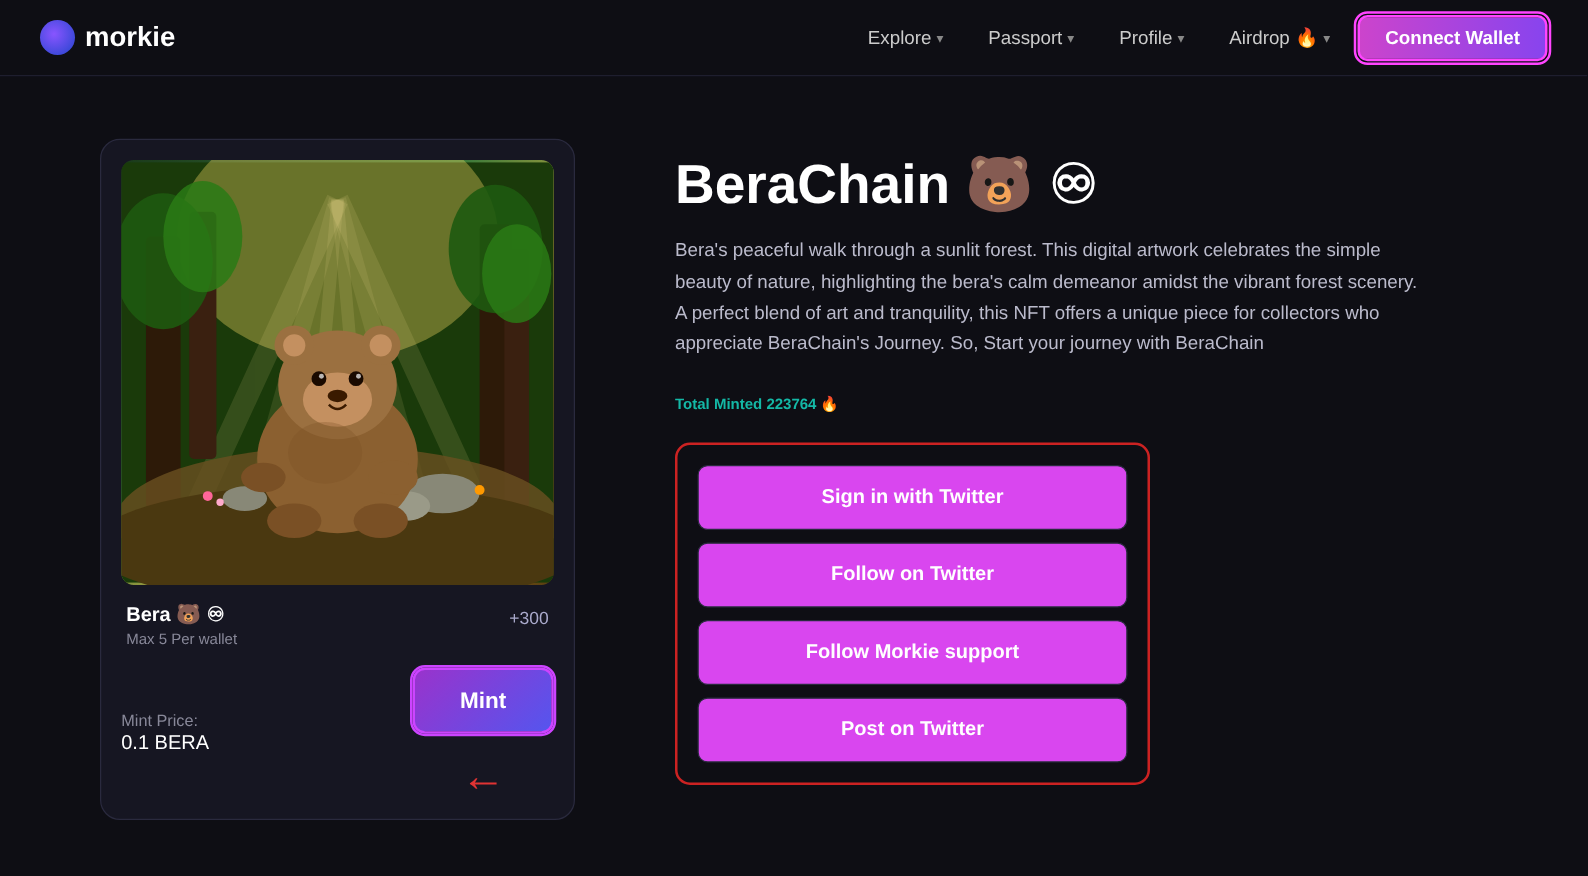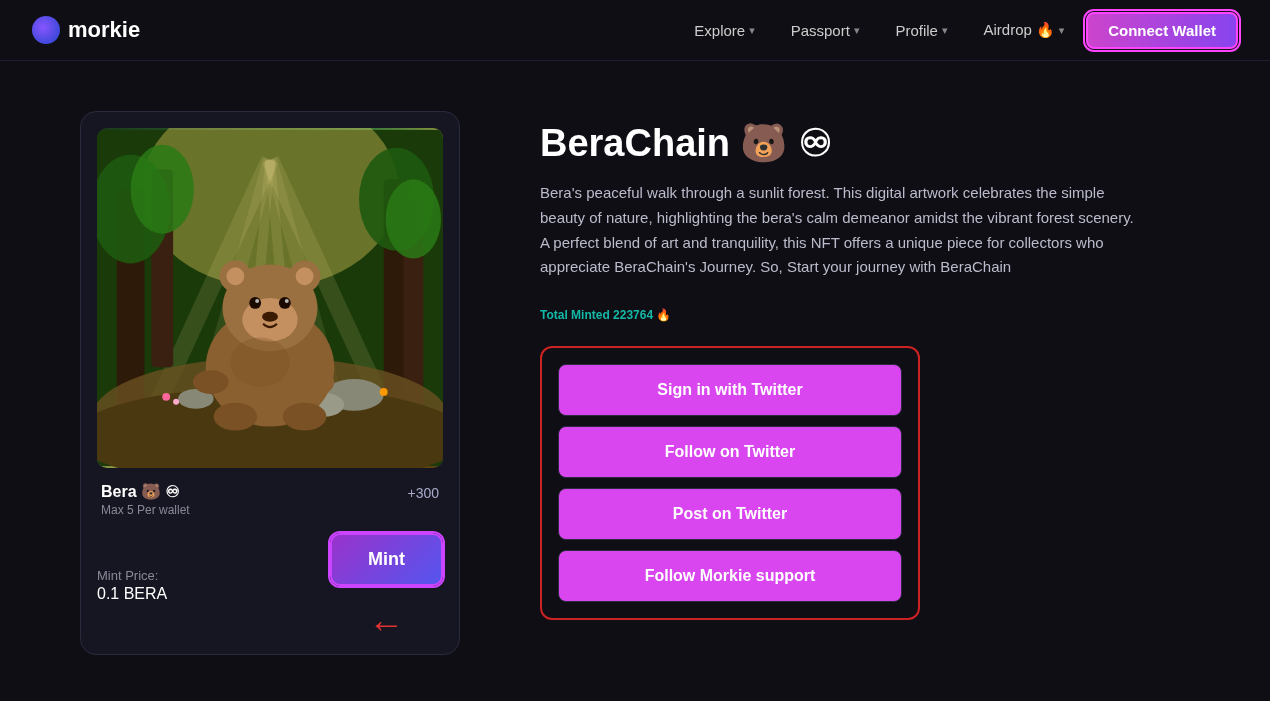--- a/index.html
+++ b/index.html
@@ -158,21 +158,21 @@
       cursor: pointer;
       outline: 2px solid #cc44ff;
     }
 
     
     .nft-detail {
       flex: 1;
       padding-top: 10px;
     }
     .nft-detail-title {
-      font-size: 38px;
+      font-size: 44px;
       font-weight: 800;
       color: #fff;
       margin-bottom: 16px;
     }
     .nft-detail-desc {
       font-size: 15px;
       color: #bbbbcc;
       line-height: 1.65;
       max-width: 600px;
       margin-bottom: 28px;
@@ -341,18 +341,18 @@
   </div>
 
   <div class="nft-detail">
     <h1 class="nft-detail-title">BeraChain 🐻 ♾</h1>
     <p class="nft-detail-desc">Bera's peaceful walk through a sunlit forest. This digital artwork celebrates the simple beauty of nature, highlighting the bera's calm demeanor amidst the vibrant forest scenery. A perfect blend of art and tranquility, this NFT offers a unique piece for collectors who appreciate BeraChain's Journey. So, Start your journey with BeraChain</p>
     <div class="total-minted">Total Minted 223764 🔥</div>
 
     <div class="action-box">
       <button class="action-btn">Sign in with Twitter</button>
       <button class="action-btn">Follow on Twitter</button>
+      <button class="action-btn">Follow Morkie support</button>
       <button class="action-btn">Post on Twitter</button>
-      <button class="action-btn">Follow Morkie support</button>
     </div>
   </div>
 
 </div>
 
 </body></html>

